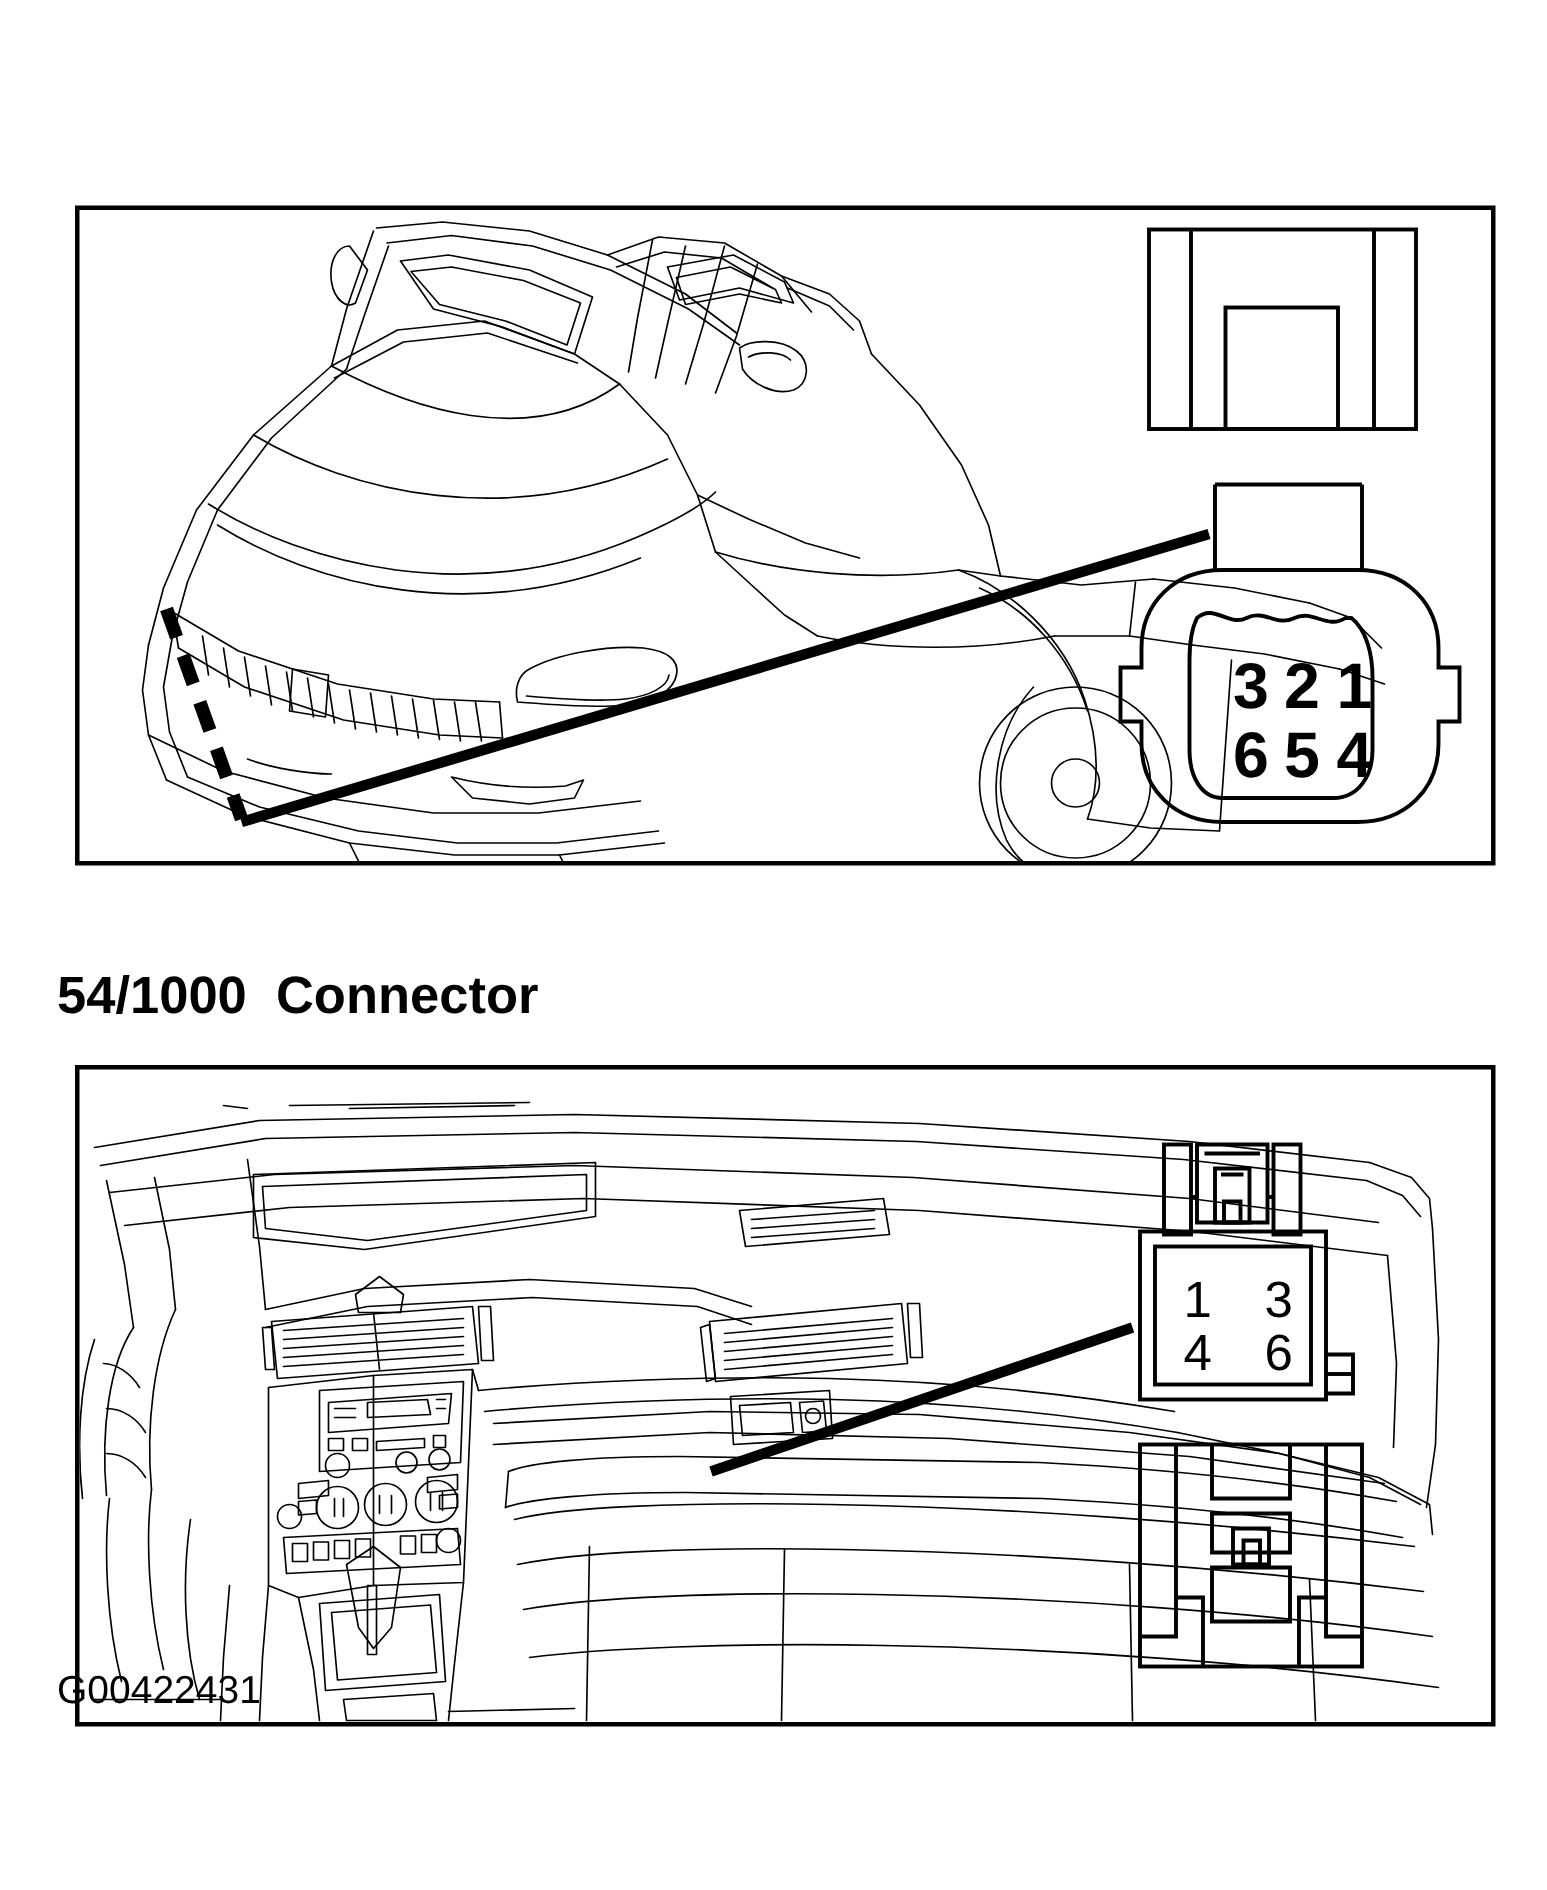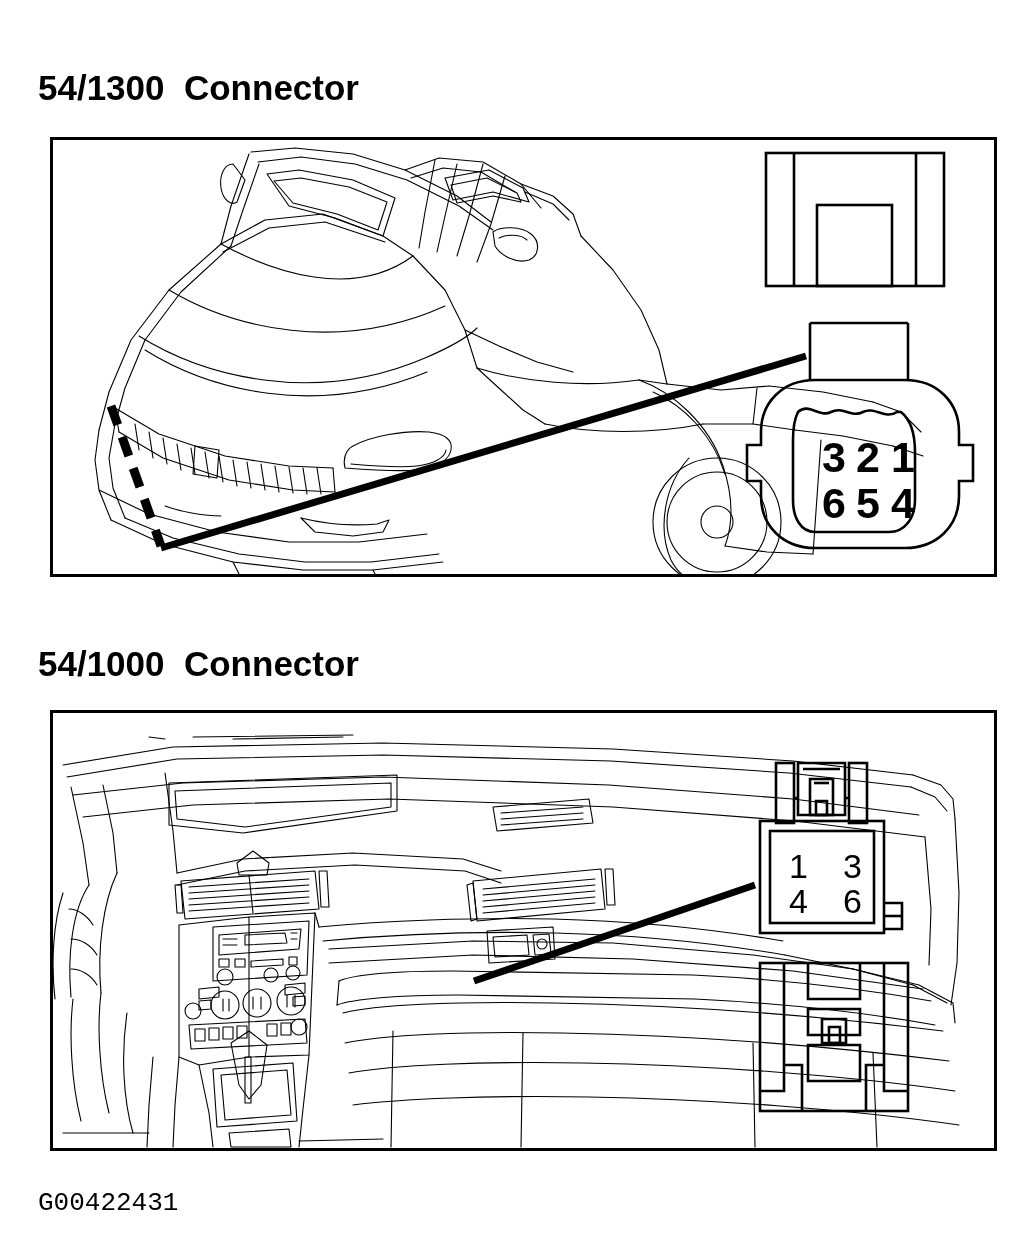--- a/index.html
+++ b/index.html
@@ -43,43 +43,42 @@
   .panel-svg {
     position: absolute;
     left: 0; top: 0;
     width: 100%;
     height: 100%;
     display: block;
   }
   .figure-caption {
     position: absolute;
     left: 38px;
-    top: 1188px;
-    font-family: Liberation Mono, monospace;
+    top: 1111px;
+    font-family: Liberation Sans, sans-serif;
     font-size: 26px;
     color: #000000;
     white-space: pre;
   }
   .pin-label {
     font-family: "Liberation Sans", sans-serif;
     font-weight: bold;
     fill: #000000;
   }
   .pin-label-thin {
     font-family: "Liberation Sans", sans-serif;
     font-weight: normal;
     fill: #000000;
   }
 </style>
 </head>
 <body>
 
 <div class="page">
 
-  <div class="section-title" id="title-1">54/1300  Connector</div>
 
   <div class="panel" id="panel-1">
     <svg class="panel-svg" viewBox="0 0 941 434" preserveAspectRatio="none">
       <g fill="none" stroke="#000000" stroke-width="1.1" stroke-linecap="round" stroke-linejoin="round">
 
         <path d="M198 12 L242 8 L300 14 L352 30 L404 56 L438 82"></path>
         <path d="M205 22 L248 17 L302 24 L354 40 L406 66 L440 90"></path>
 
         <path d="M196 14 L178 66 L168 104"></path>
         <path d="M206 24 L190 70 L178 106"></path>

